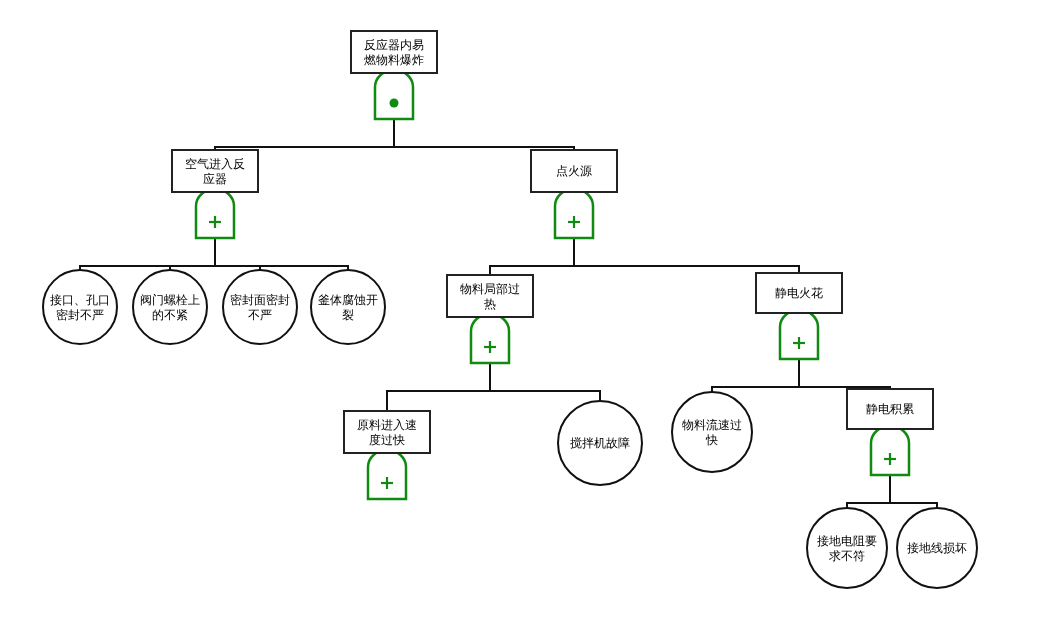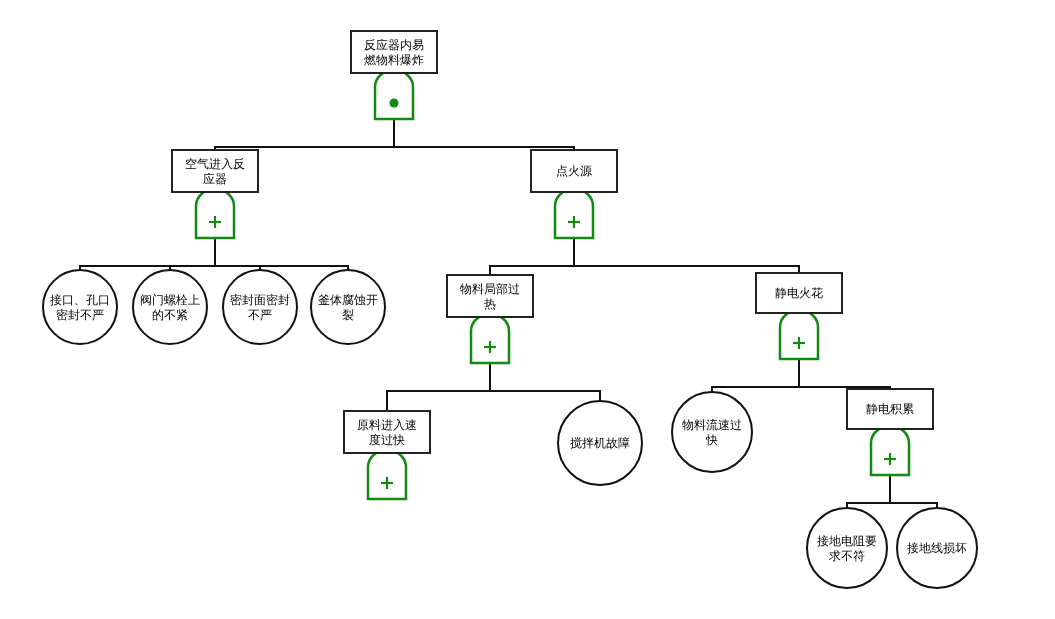--- a/index.html
+++ b/index.html
@@ -1,18 +1,18 @@
 <!DOCTYPE html>
 <html><head>
 <meta charset="utf-8">
 <style>
   html,body{margin:0;padding:0;background:#ffffff;}
   body{width:1055px;height:619px;position:relative;
        font-family:"DejaVu Sans","Liberation Sans",sans-serif;}
-  #stage{position:absolute;left:0;top:0;width:1055px;height:619px;overflow:hidden;border-radius:27px;}
+  #stage{position:absolute;left:0;top:0;width:1055px;height:619px;overflow:hidden;}
   svg#tree{position:absolute;left:0;top:0;width:1055px;height:619px;}
   .evbox{fill:#ffffff;stroke:#222222;stroke-width:2;}
   .evcircle{fill:#ffffff;stroke:#111111;stroke-width:2;}
   .conn{stroke:#111111;stroke-width:2;fill:none;stroke-linecap:square;}
   .gateshape{fill:#ffffff;stroke:#108a10;stroke-width:2.5;}
   .gatestem{stroke:#108a10;stroke-width:3;}
   .gatedot{fill:#108a10;}
   .gateplus{stroke:#108a10;stroke-width:2.2;stroke-linecap:butt;}
   text.lbl{font-family:"DejaVu Sans","Liberation Sans",sans-serif;
            font-size:12px;fill:#000000;text-anchor:middle;dominant-baseline:middle;}

